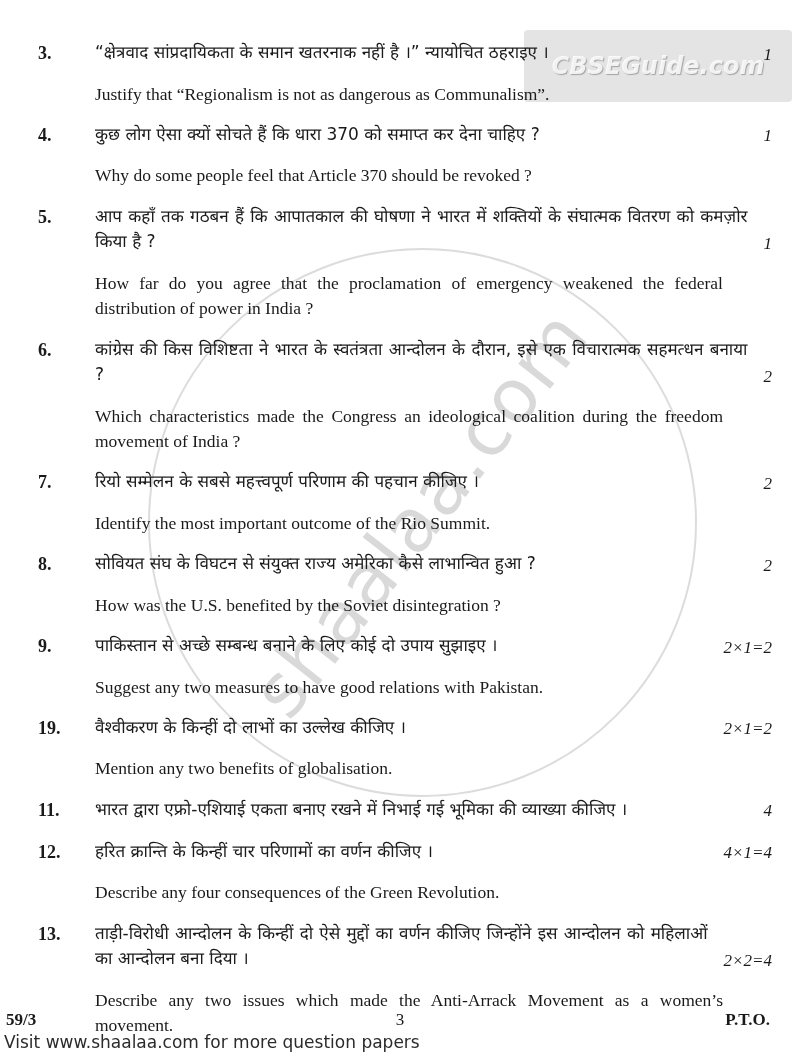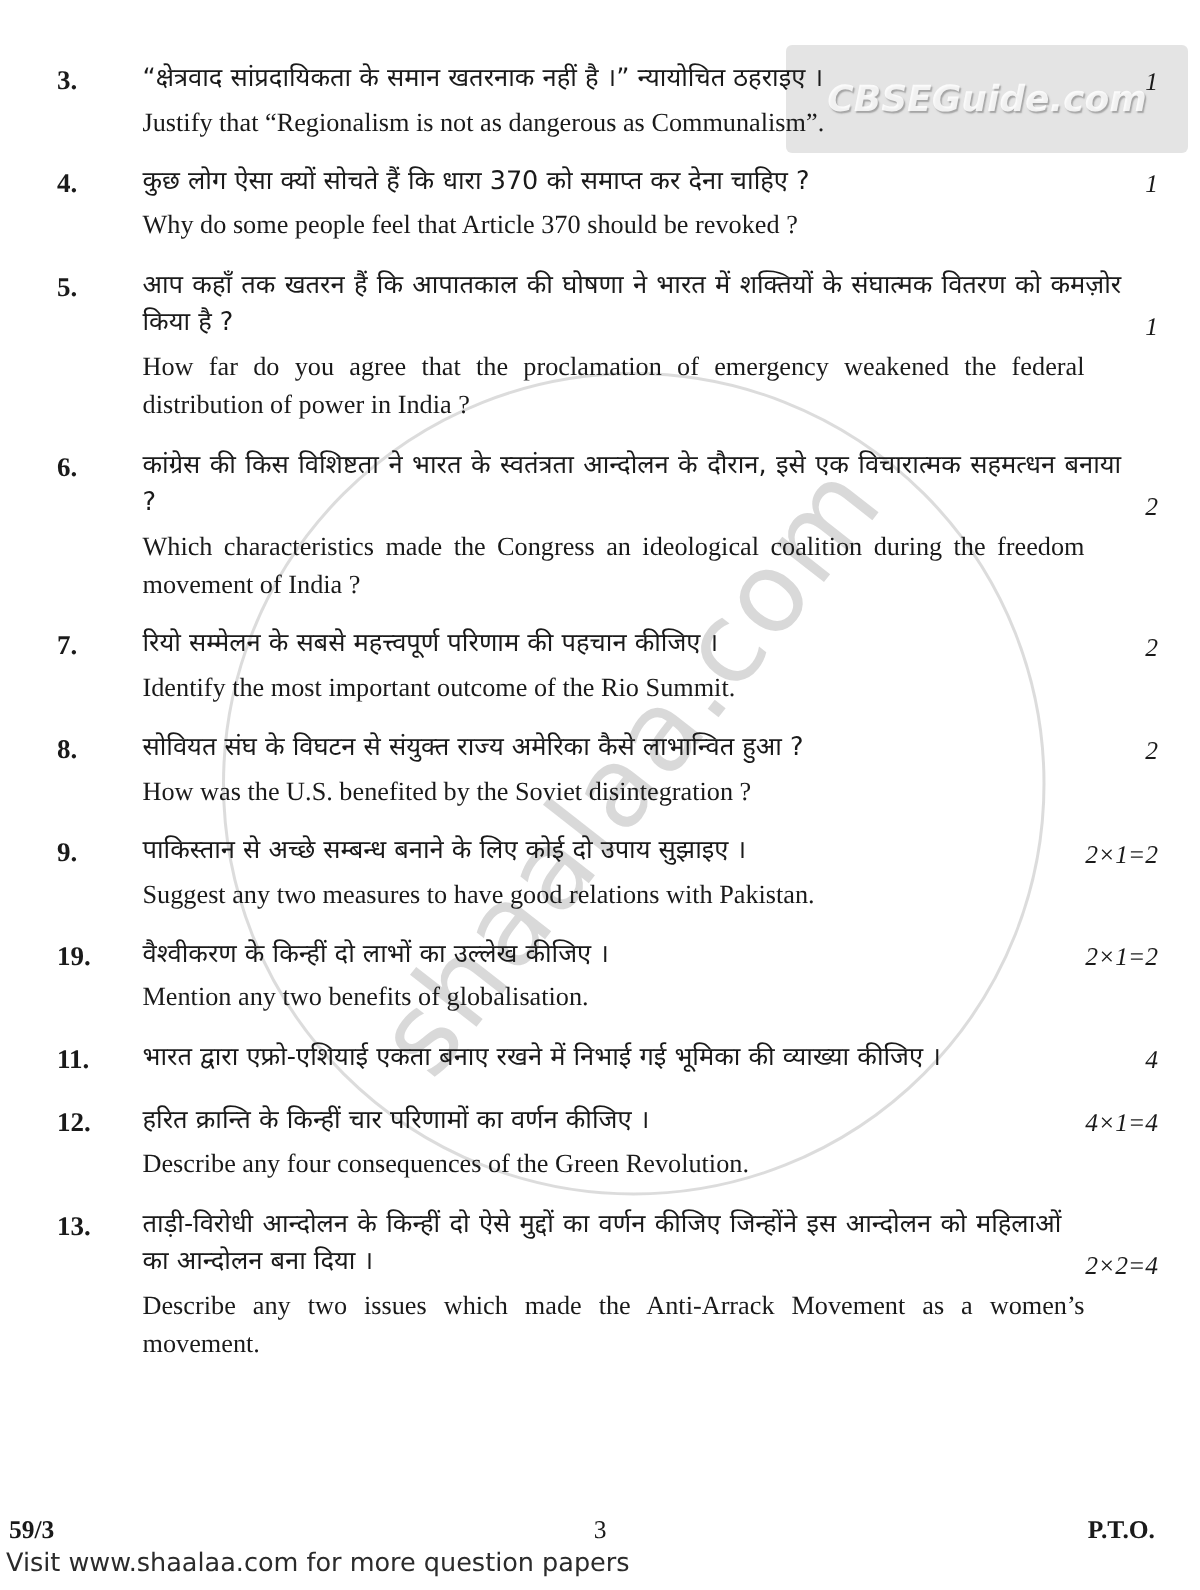--- a/index.html
+++ b/index.html
@@ -98,21 +98,21 @@
     text-align: justify;
   }
   .q-marks {
     flex: 0 0 auto;
     font-style: italic;
     font-size: 17px;
     white-space: nowrap;
     padding-bottom: 1px;
   }
   .q-english {
-    margin-top: 3px;
+    margin-top: 16px;
     font-size: 17.5px;
     line-height: 1.45;
     max-width: 628px;
     text-align: justify;
   }
 
   
   .footer-row {
     position: absolute;
     left: 0;
@@ -183,21 +183,21 @@
         <div class="q-marks">1</div>
       </div>
       <div class="q-english">Why do some people feel that Article 370 should be revoked ?</div>
     </div>
   </div>
 
   <div class="question">
     <div class="q-num">5.</div>
     <div class="q-body">
       <div class="q-row">
-        <div class="q-hindi">आप कहाँ तक खतरन हैं कि आपातकाल की घोषणा ने भारत में शक्तियों के संघात्मक वितरण को कमज़ोर किया है ?</div>
+        <div class="q-hindi">आप कहाँ तक गठबन हैं कि आपातकाल की घोषणा ने भारत में शक्तियों के संघात्मक वितरण को कमज़ोर किया है ?</div>
         <div class="q-marks">1</div>
       </div>
       <div class="q-english">How far do you agree that the proclamation of emergency weakened the federal distribution of power in India ?</div>
     </div>
   </div>
 
   <div class="question">
     <div class="q-num">6.</div>
     <div class="q-body">
       <div class="q-row">

